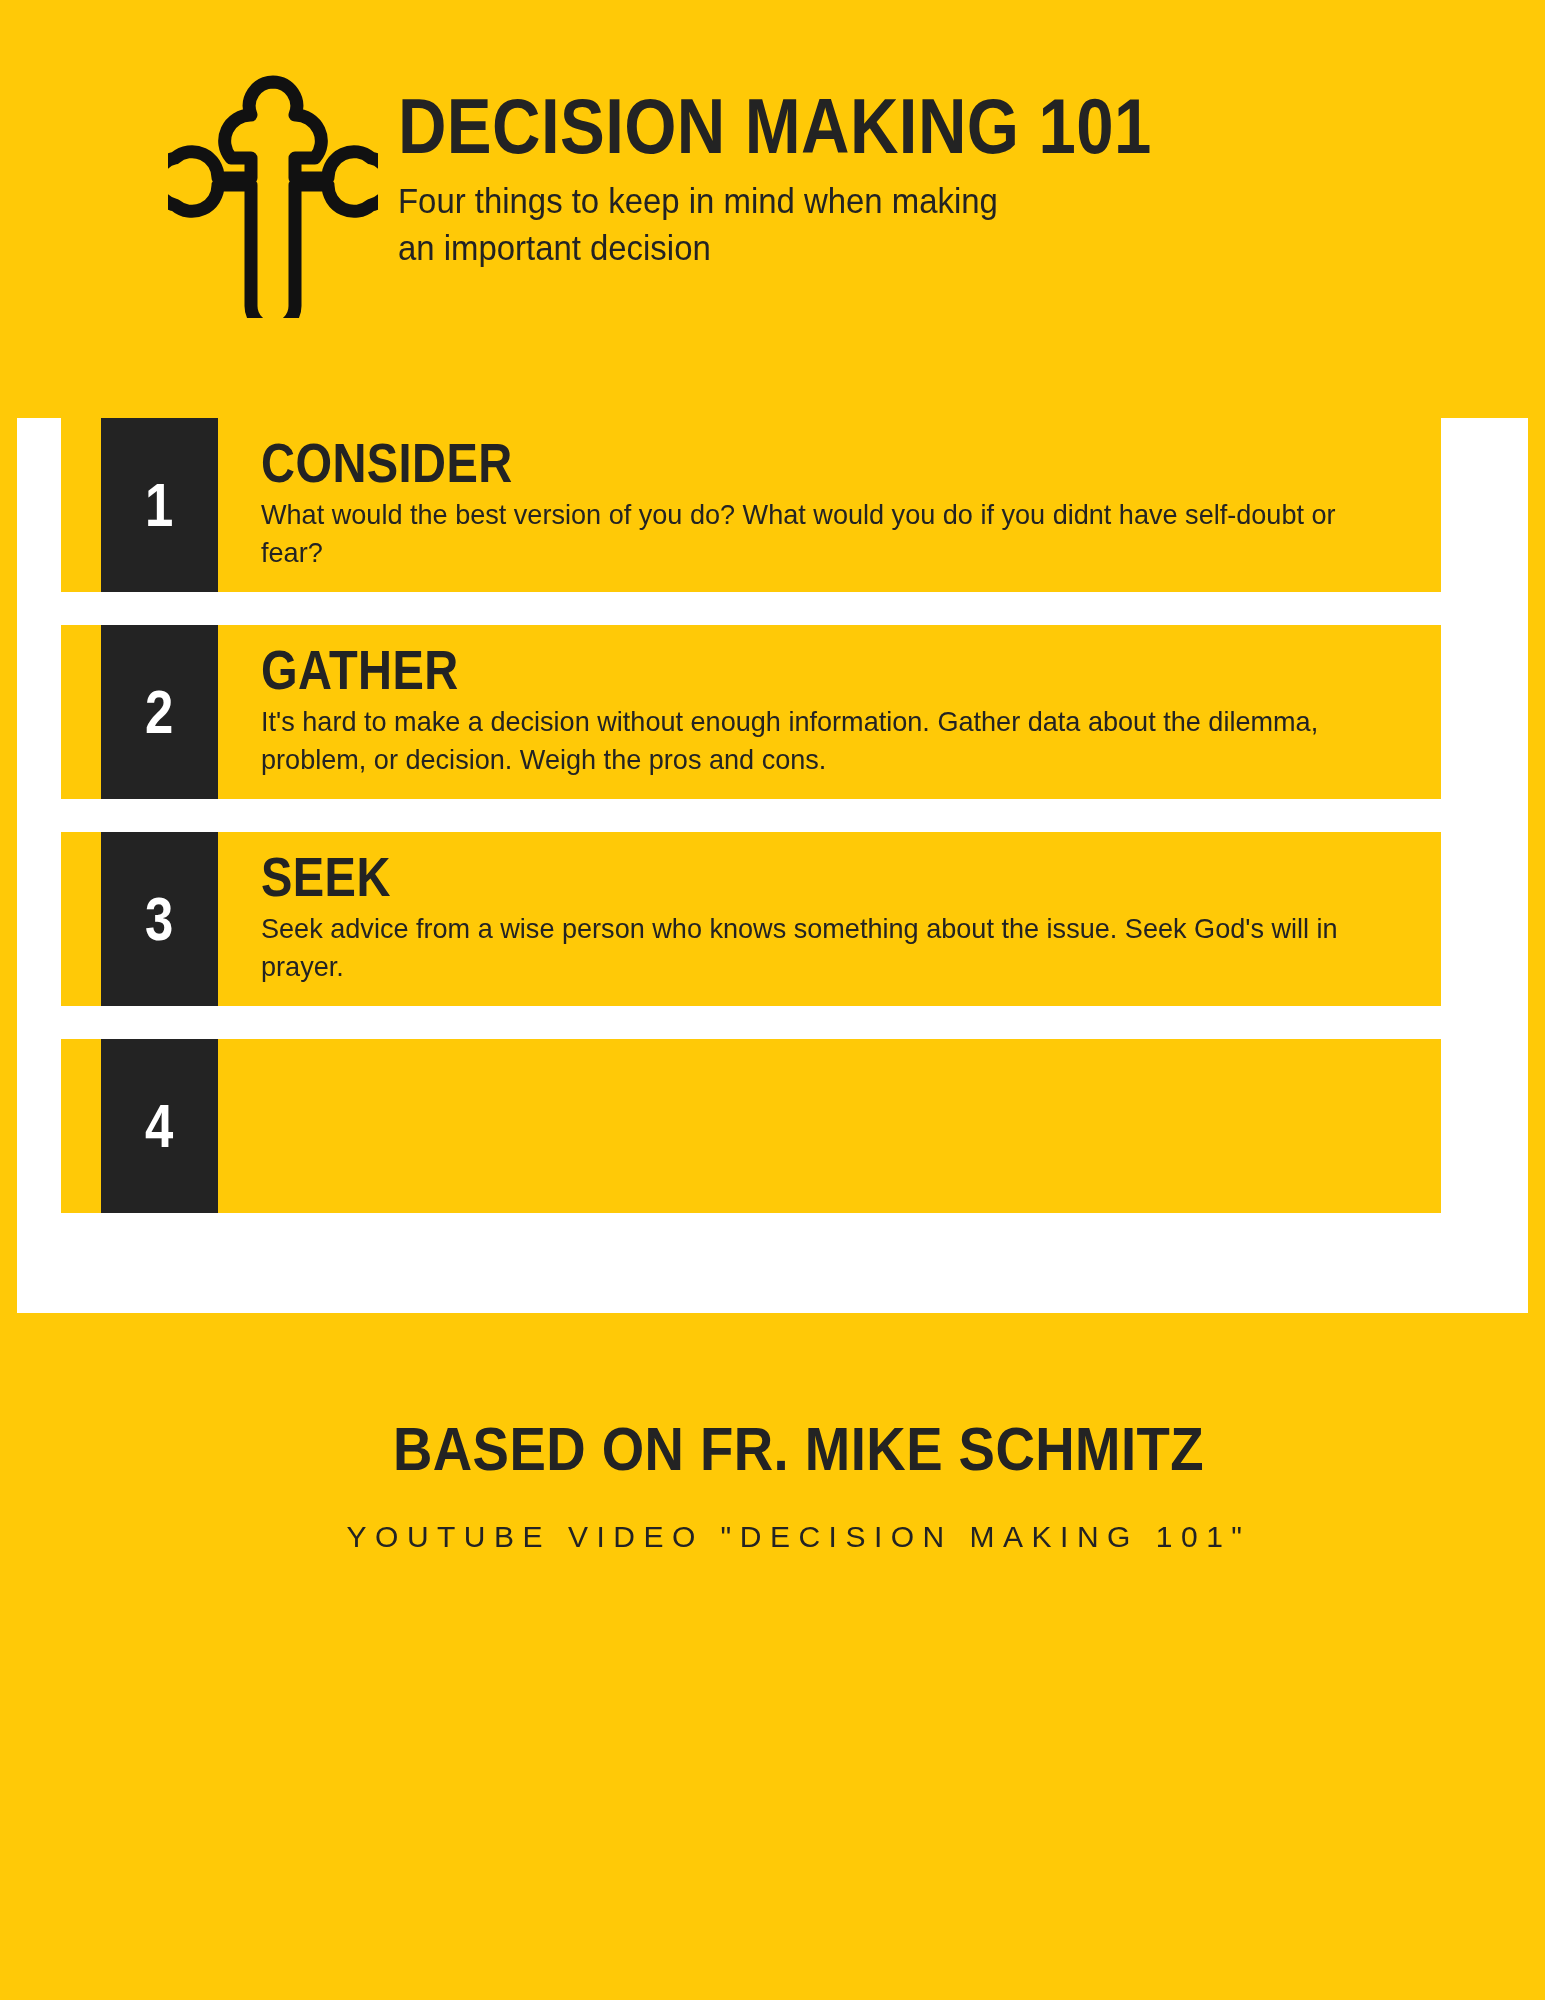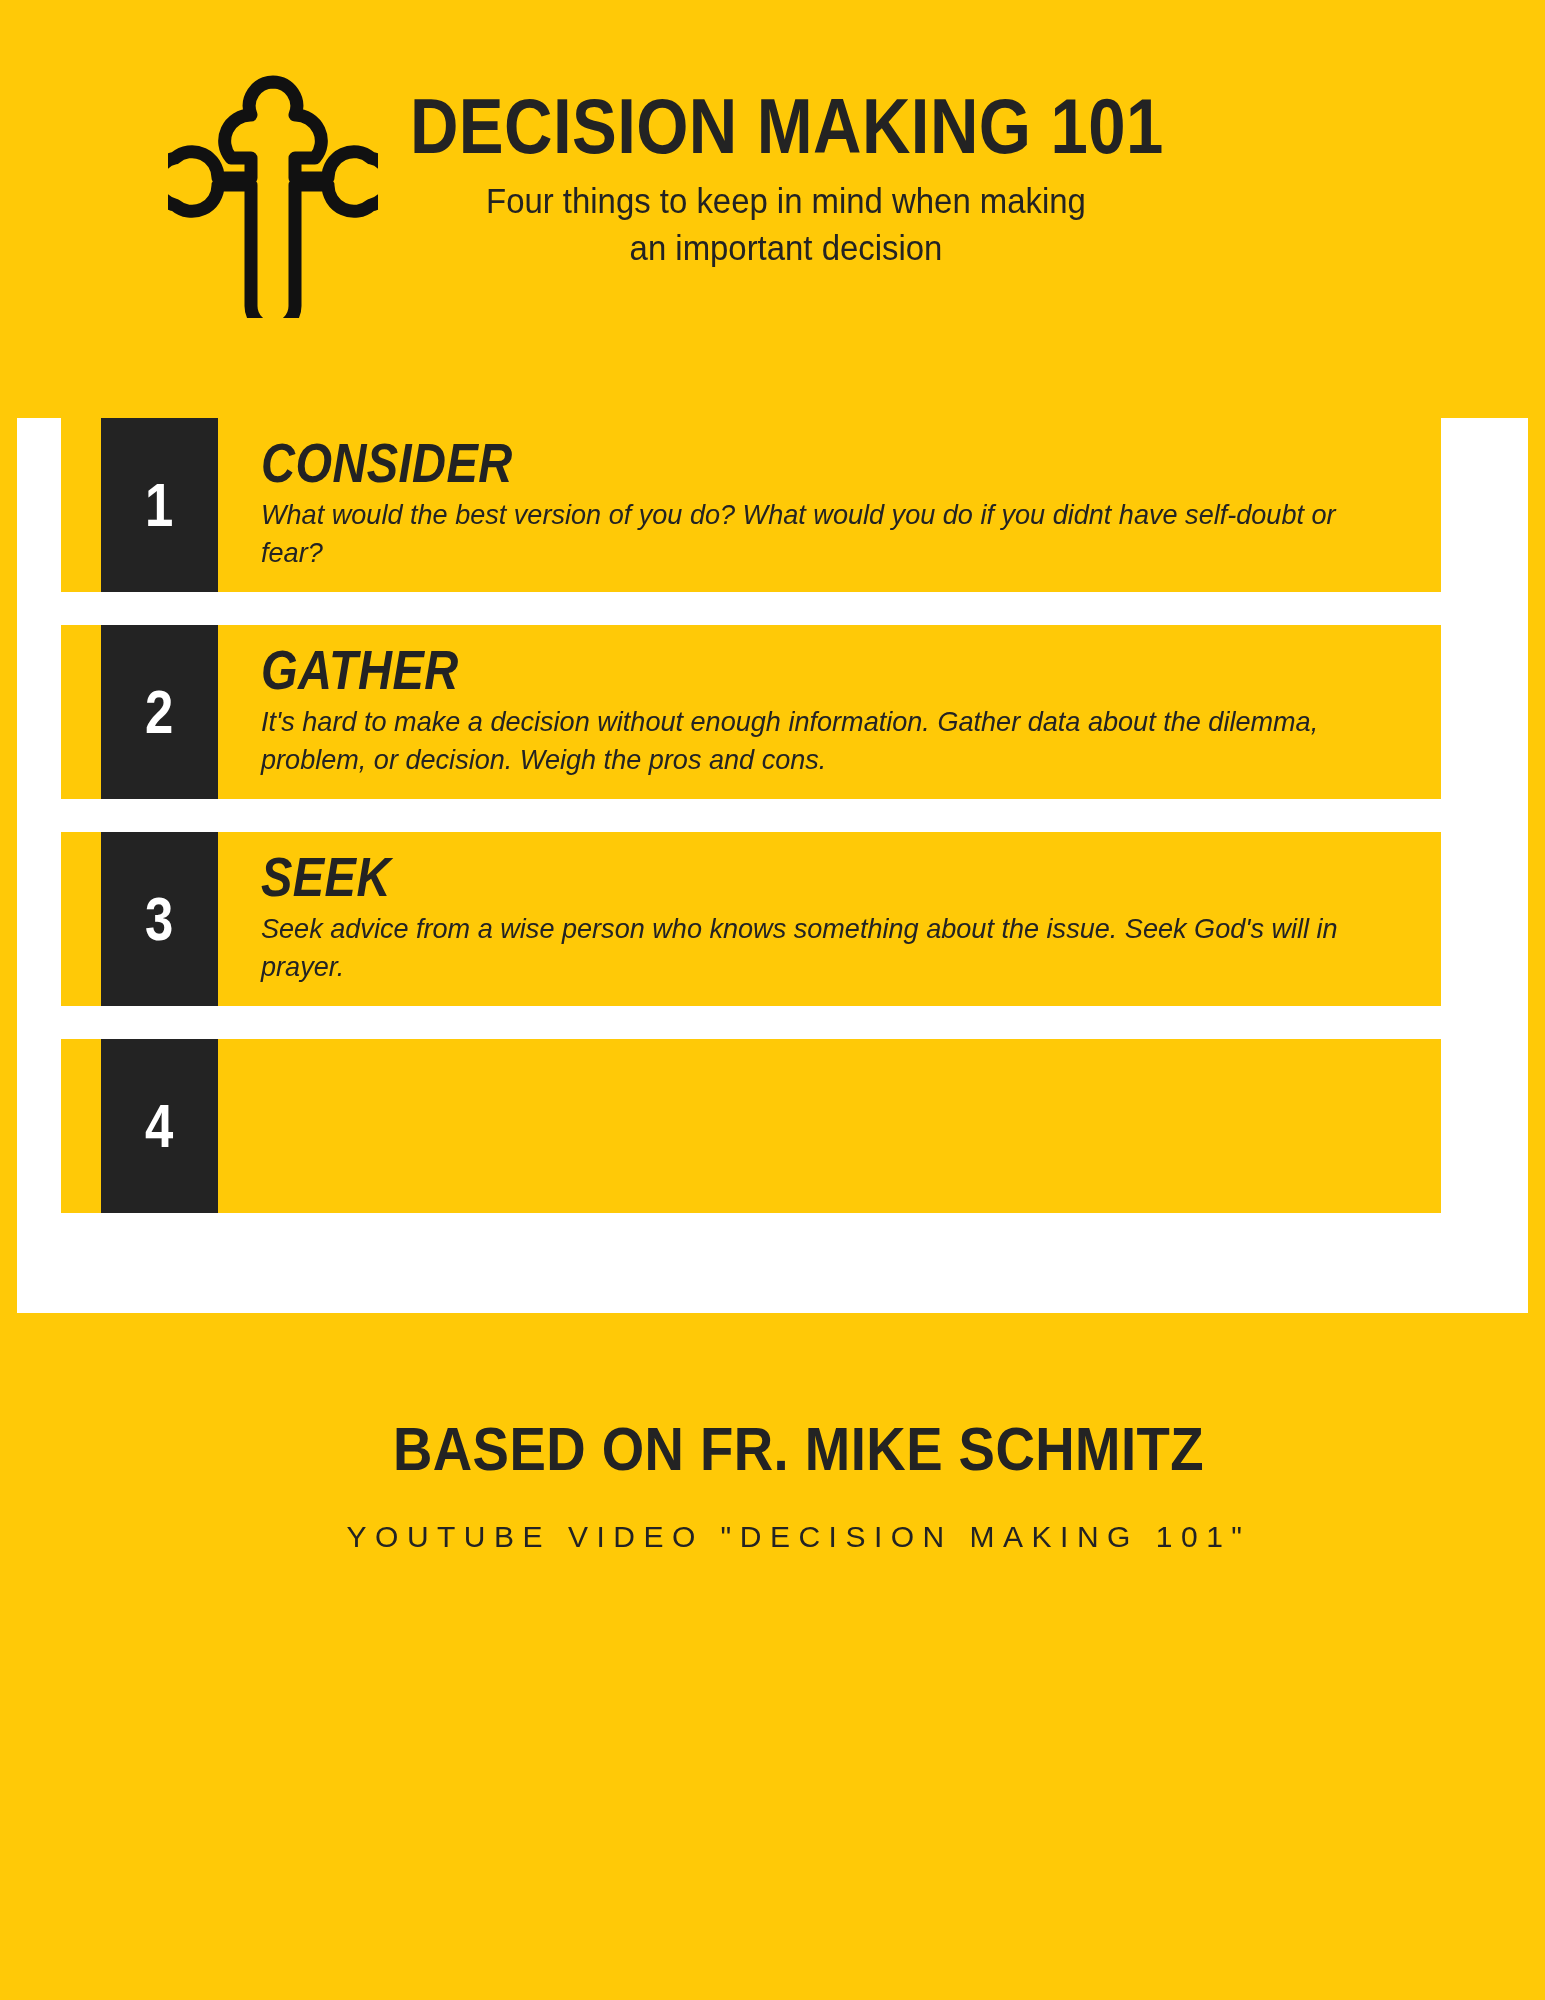--- a/index.html
+++ b/index.html
@@ -42,23 +42,22 @@
     display: block;
     margin-top: 8px;
   }
   .cross-wrap svg {
     display: block;
     width: 210px;
     height: 248px;
   }
 
   .header-text {
-    margin-left: 32px;
+    margin-left: 20px;
     padding-top: 26px;
-    text-align: center;
   }
 
   .poster-title {
     font-family: "Liberation Sans Narrow", "Liberation Sans", sans-serif;
     font-weight: bold;
     font-size: 78px;
     line-height: 0.98;
     letter-spacing: 0.5px;
     color: #232323;
     margin: 0;
@@ -126,21 +125,20 @@
     line-height: 1;
     transform: scaleX(0.82);
     transform-origin: center center;
   }
 
   .card-body {
     position: absolute;
     left: 200px;
     top: 16px;
     right: 22px;
-    font-style: italic;
   }
 
   .card-title {
     font-family: "Liberation Sans Narrow", "Liberation Sans", sans-serif;
     font-weight: bold;
     font-size: 56px;
     line-height: 1.02;
     color: #232323;
     margin: 0;
     letter-spacing: 0.5px;

